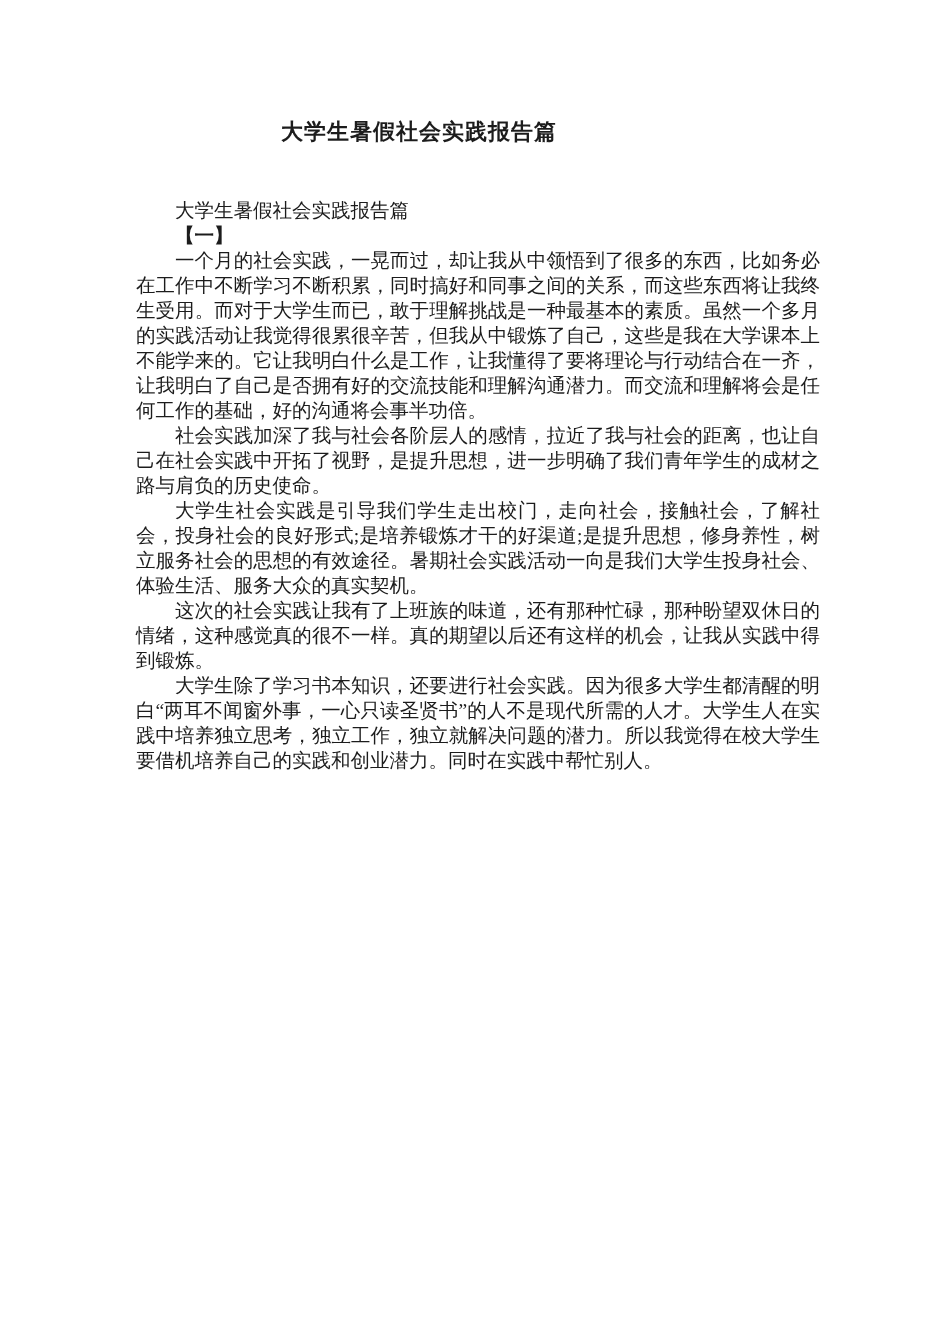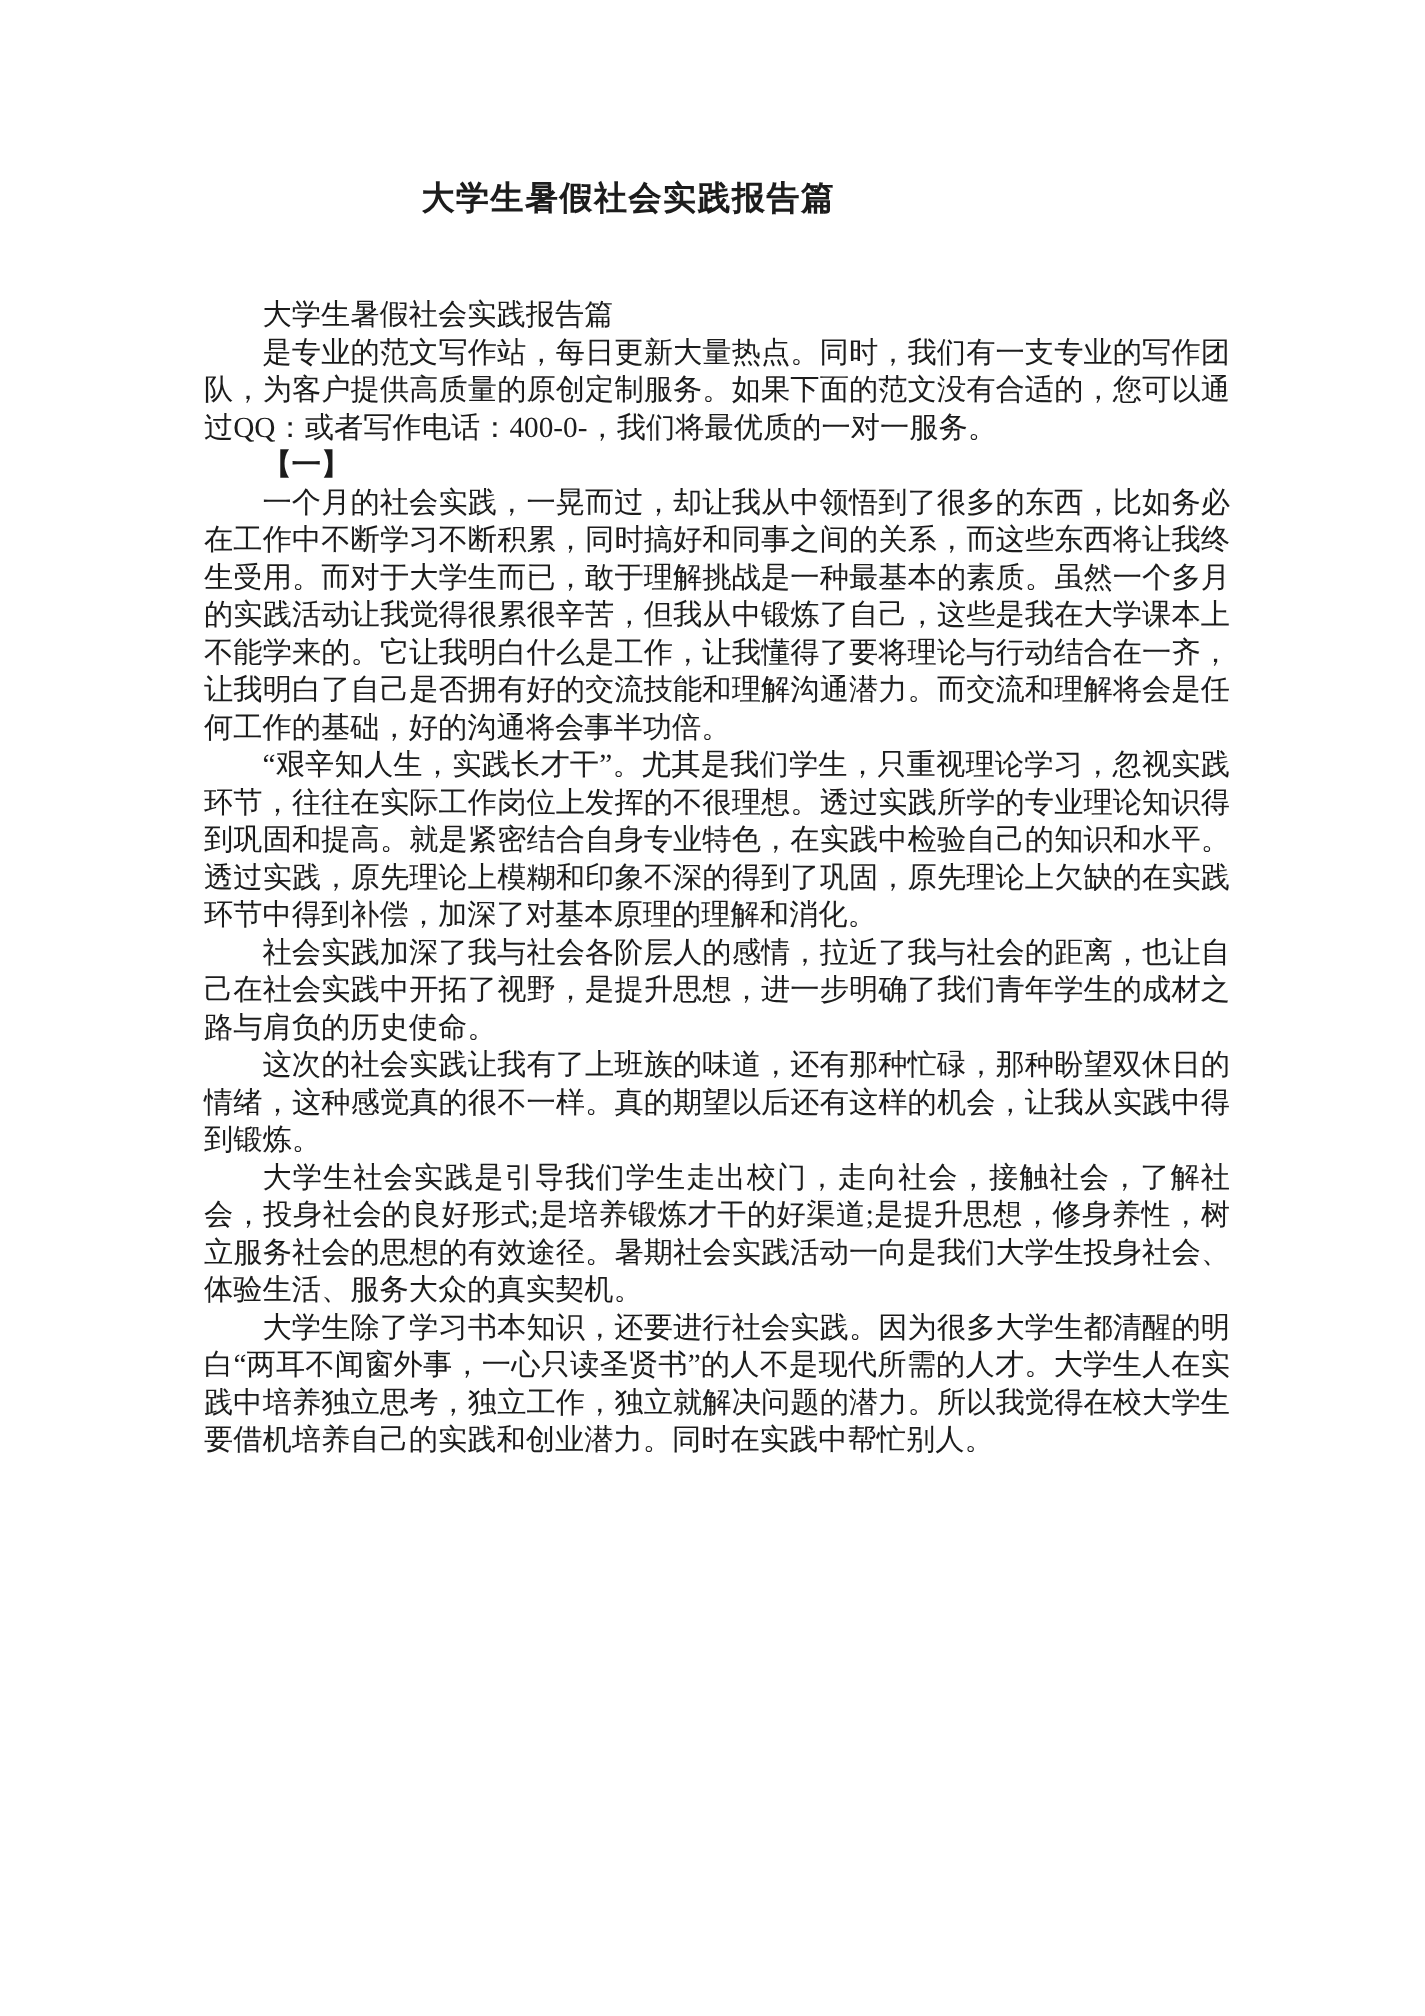--- a/index.html
+++ b/index.html
@@ -43,22 +43,20 @@
     font-weight: 700;
   }
 </style>
 </head>
 <body>
 
 <div class="page">
   <h1 class="doc-title">大学生暑假社会实践报告篇</h1>
   <div class="doc-body" id="doc-body">
       <p>大学生暑假社会实践报告篇</p>
-      <p>是专业的范文写作站，每日更新大量热点。同时，我们有一支专业的写作团队，为客户提供高质量的原创定制服务。如果下面的范文没有合适的，您可以通过QQ：或者写作电话：400-0-，我们将最优质的一对一服务。</p>
       <p class="bold">【一】</p>
       <p>一个月的社会实践，一晃而过，却让我从中领悟到了很多的东西，比如务必在工作中不断学习不断积累，同时搞好和同事之间的关系，而这些东西将让我终生受用。而对于大学生而已，敢于理解挑战是一种最基本的素质。虽然一个多月的实践活动让我觉得很累很辛苦，但我从中锻炼了自己，这些是我在大学课本上不能学来的。它让我明白什么是工作，让我懂得了要将理论与行动结合在一齐，让我明白了自己是否拥有好的交流技能和理解沟通潜力。而交流和理解将会是任何工作的基础，好的沟通将会事半功倍。</p>
-      <p>“艰辛知人生，实践长才干”。尤其是我们学生，只重视理论学习，忽视实践环节，往往在实际工作岗位上发挥的不很理想。透过实践所学的专业理论知识得到巩固和提高。就是紧密结合自身专业特色，在实践中检验自己的知识和水平。透过实践，原先理论上模糊和印象不深的得到了巩固，原先理论上欠缺的在实践环节中得到补偿，加深了对基本原理的理解和消化。</p>
       <p>社会实践加深了我与社会各阶层人的感情，拉近了我与社会的距离，也让自己在社会实践中开拓了视野，是提升思想，进一步明确了我们青年学生的成材之路与肩负的历史使命。</p>
+      <p>大学生社会实践是引导我们学生走出校门，走向社会，接触社会，了解社会，投身社会的良好形式;是培养锻炼才干的好渠道;是提升思想，修身养性，树立服务社会的思想的有效途径。暑期社会实践活动一向是我们大学生投身社会、体验生活、服务大众的真实契机。</p>
       <p>这次的社会实践让我有了上班族的味道，还有那种忙碌，那种盼望双休日的情绪，这种感觉真的很不一样。真的期望以后还有这样的机会，让我从实践中得到锻炼。</p>
-      <p>大学生社会实践是引导我们学生走出校门，走向社会，接触社会，了解社会，投身社会的良好形式;是培养锻炼才干的好渠道;是提升思想，修身养性，树立服务社会的思想的有效途径。暑期社会实践活动一向是我们大学生投身社会、体验生活、服务大众的真实契机。</p>
       <p>大学生除了学习书本知识，还要进行社会实践。因为很多大学生都清醒的明白“两耳不闻窗外事，一心只读圣贤书”的人不是现代所需的人才。大学生人在实践中培养独立思考，独立工作，独立就解决问题的潜力。所以我觉得在校大学生要借机培养自己的实践和创业潜力。同时在实践中帮忙别人。</p>
     </div>
 </div>
 
 </body></html>

